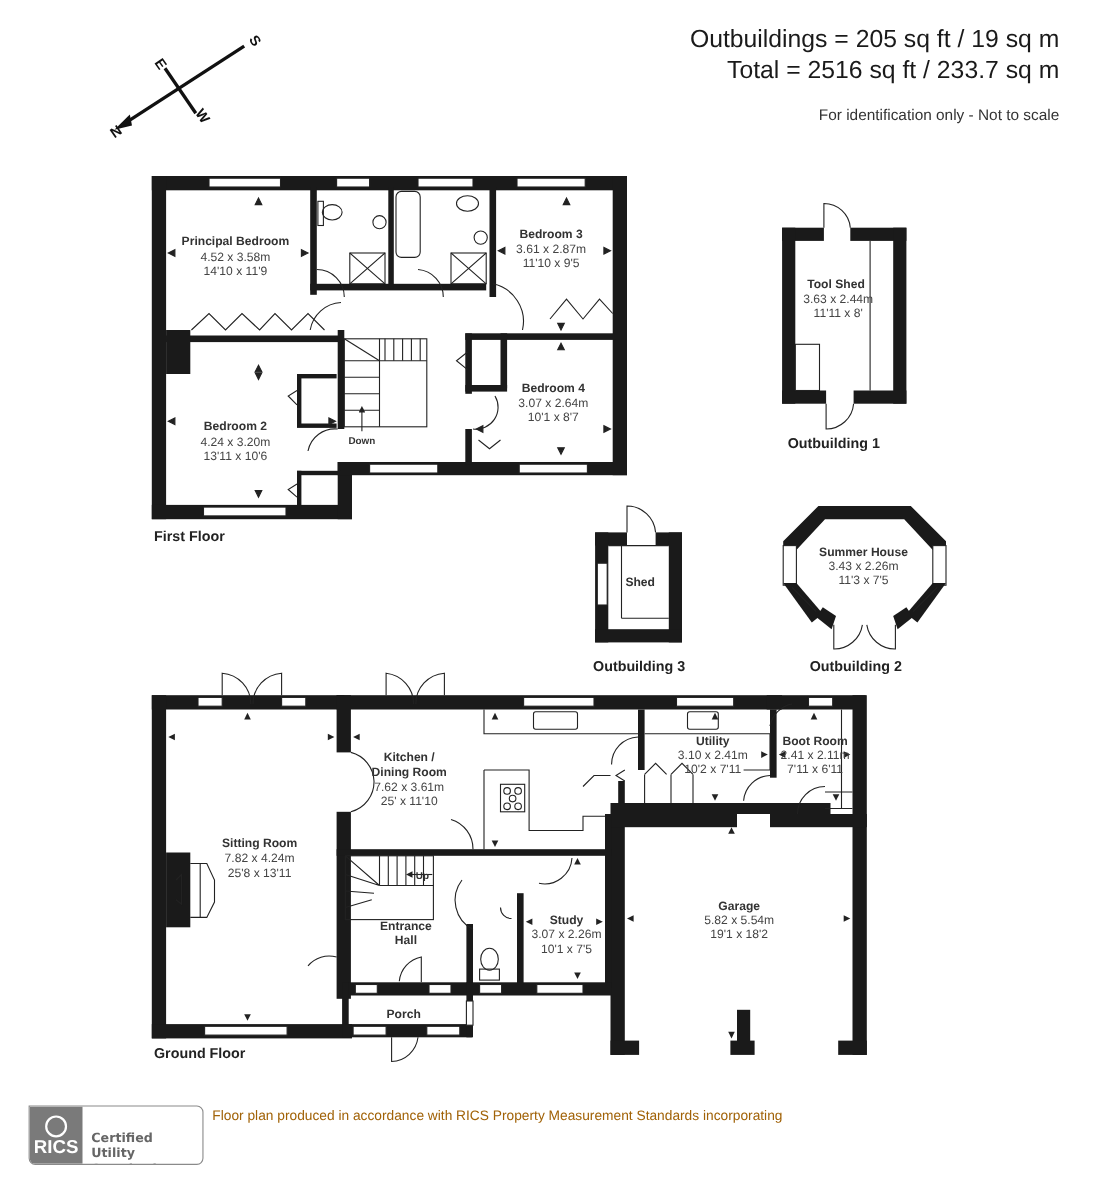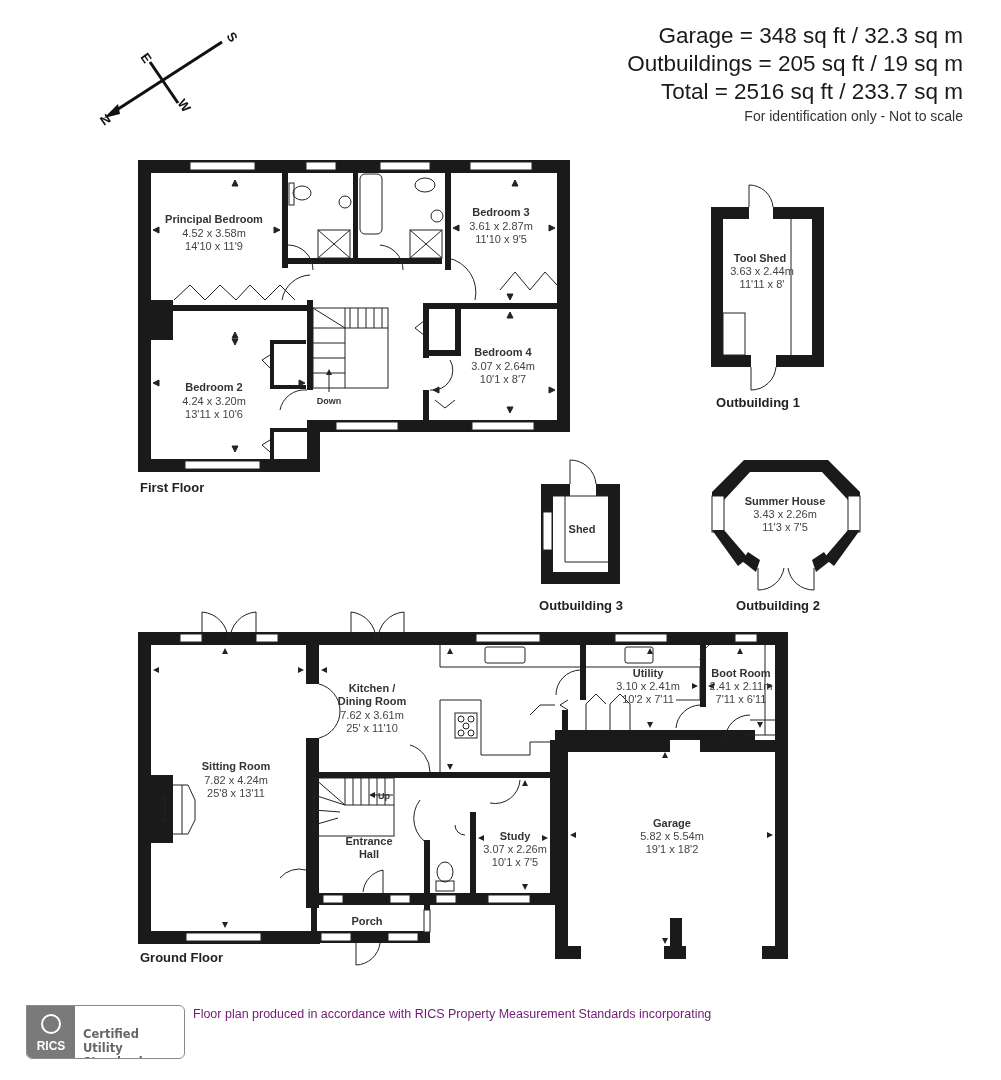--- a/index.html
+++ b/index.html
@@ -1,37 +1,36 @@
 <!DOCTYPE html>
 <html><head>
 <meta charset="utf-8">
 <style>
   html, body { margin:0; padding:0; background:#ffffff; }
   body { width:1001px; height:1080px; position:relative; overflow:hidden; font-family:"Liberation Sans", sans-serif; color:#1a1a1a; }
   .areas { position:absolute; right:38px; top:22px; text-align:right; }
   .areas .line { font-size:22.5px; line-height:28px; color:#1a1a1a; }
-  .areas .note { font-size:14px; color:#333; margin-top:2px; }
+  .areas .note { font-size:14px; color:#333; margin-top:18px; }
   svg.plan { position:absolute; left:0; top:0; }
   .lbl-name { font-family:"Liberation Sans", sans-serif; font-weight:bold; font-size:11px; fill:#333; }
   .lbl-dim { font-family:"Liberation Sans", sans-serif; font-size:11px; fill:#444; }
   .floor-lbl { font-family:"Liberation Sans", sans-serif; font-weight:bold; font-size:13px; fill:#222; }
   .compass-txt { font-family:"Liberation Sans", sans-serif; font-weight:bold; font-size:13px; fill:#111; }
   .footer { position:absolute; left:26px; top:1005px; width:760px; height:55px; }
   .rics { position:absolute; left:0; top:0; width:157px; height:52px; border:1px solid #8a8a8a; border-radius:0 6px 6px 6px; overflow:hidden; background:#fff; }
   .rics .badge { position:absolute; left:0; top:0; width:48px; height:52px; background:#7a7a7a; color:#fff; }
   .rics .badge .logo { position:absolute; left:14px; top:8px; width:20px; height:20px; border-radius:50%; border:2px solid #fff; box-sizing:border-box; }
-  .rics .badge .rtxt { position:absolute; left:0; width:48px; bottom:5px; text-align:center; font-weight:bold; font-size:12px; }
+  .rics .badge .rtxt { position:absolute; left:0; width:48px; bottom:5px; text-align:center; font-weight:bold; font-size:17px; }
   .rics .cert { position:absolute; left:56px; top:21px; font-family:"DejaVu Sans", sans-serif; font-weight:bold; font-size:11.5px; line-height:14px; color:#666; }
-  .foot-text { position:absolute; left:167px; top:1px; font-size:12.5px; line-height:16px; color:#701a75; }
+  .foot-text { position:absolute; left:167px; top:1px; font-size:12.5px; line-height:16px; color:#a16207; }
 </style>
 </head>
 <body>
 
 <div class="areas">
-  <div class="line">Garage = 348 sq ft / 32.3 sq m</div>
   <div class="line">Outbuildings = 205 sq ft / 19 sq m</div>
   <div class="line">Total = 2516 sq ft / 233.7 sq m</div>
   <div class="note">For identification only - Not to scale</div>
 </div>
 
 <svg class="plan" width="1001" height="1000" viewBox="0 0 1001 1000">
   <defs>
     <marker id="ah" markerWidth="6" markerHeight="6" refX="3" refY="3" orient="auto">
       <path d="M0,0 L6,3 L0,6 z" fill="#222"></path>
     </marker>

